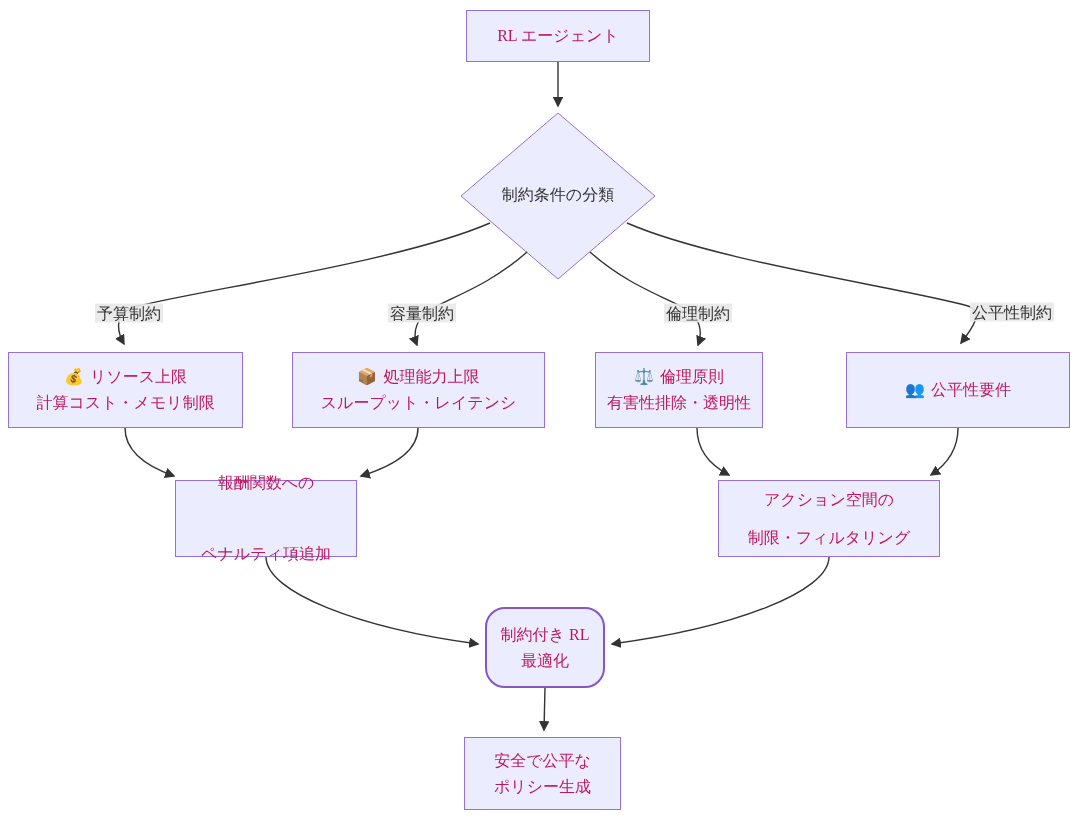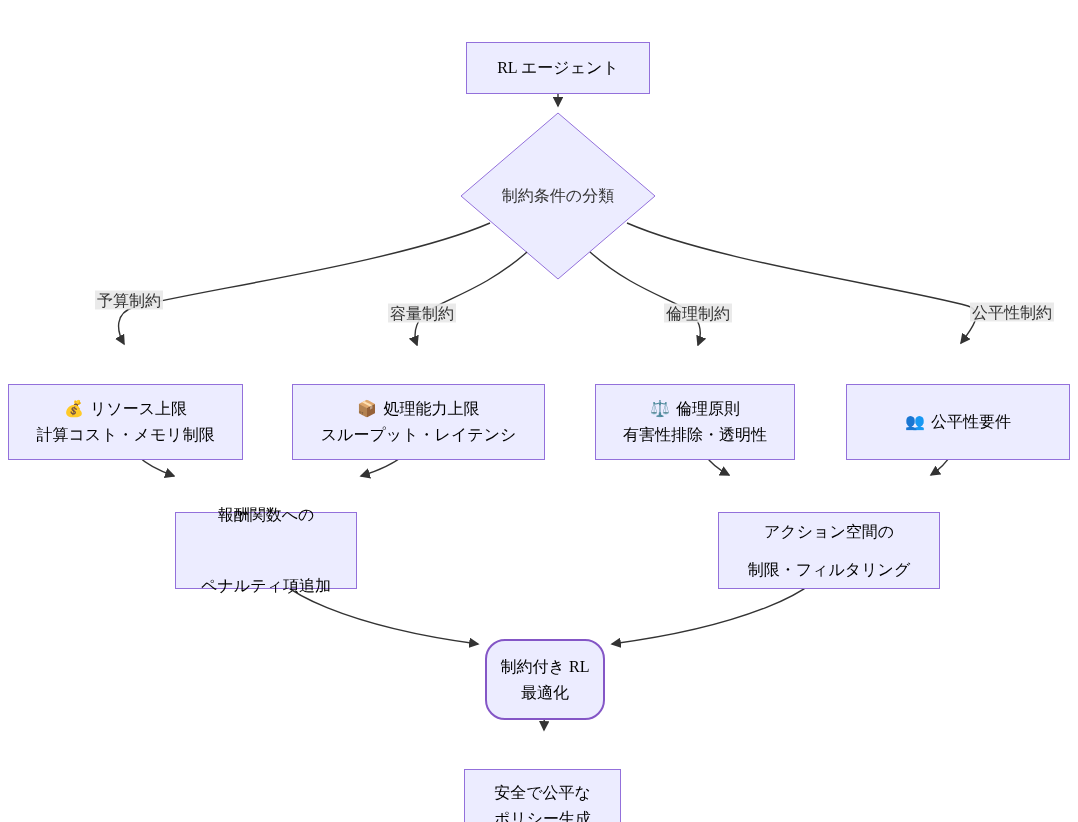--- a/index.html
+++ b/index.html
@@ -10,40 +10,40 @@
     font-family:"Liberation Serif","DejaVu Serif",serif;
     color:#333333;
     overflow:hidden;
   }
   svg.edge-layer{position:absolute;left:0;top:0;width:1078px;height:822px;}
   .edge{stroke:#333333;stroke-width:1.4;fill:none;}
   .node{
     position:absolute;
     background:#ECECFF;
     border:1px solid #9370DB;
-    color:#000000;
+    color:#be185d;
     display:flex;flex-direction:column;
     align-items:center;justify-content:center;
     text-align:center;
     font-size:16px;line-height:26px;
     box-sizing:border-box;
-    margin-top:32px;
   }
   .node .line{white-space:nowrap;}
   .node .icon{margin-right:6px;font-family:"DejaVu Sans",sans-serif;font-style:normal;}
   .node.highlight{
     border:2px solid #8456C6;
     border-radius:20px;
   }
   .diamond-label{
     position:absolute;
     text-align:center;
     font-size:16px;line-height:20px;
     color:#333333;
     white-space:nowrap;
+    font-family:Liberation Mono, monospace;
   }
   .edge-label{
     position:absolute;
     transform:translate(-50%,-50%);
     background:rgba(232,232,232,0.9);
     color:#333333;
     font-size:16px;line-height:19px;
     padding:0 2px;
     white-space:nowrap;
   }
@@ -79,40 +79,40 @@
 
     <path class="edge" d="M545,687 L544,730" marker-end="url(#arrow)"></path>
   </svg>
 
   <div class="node" style="left:466px;top:10px;width:184px;height:52px;">
     <div class="line">RL エージェント</div>
   </div>
 
   <div class="diamond-label" style="left:461px;top:186px;width:194px;">制約条件の分類</div>
 
-  <div class="edge-label" style="left:129px;top:300px;">予算制約</div>
+  <div class="edge-label" style="left:129px;top:313px;">予算制約</div>
   <div class="edge-label" style="left:422px;top:313px;">容量制約</div>
   <div class="edge-label" style="left:698px;top:313px;">倫理制約</div>
   <div class="edge-label" style="left:1012px;top:312px;">公平性制約</div>
 
   <div class="node" style="left:8px;top:352px;width:235px;height:76px;">
     <div class="line">
       <span class="icon">💰</span><span>リソース上限</span>
     </div>
     <div class="line">計算コスト・メモリ制限</div>
   </div>
 
   <div class="node" style="left:292px;top:352px;width:253px;height:76px;">
     <div class="line">
       <span class="icon">📦</span><span>処理能力上限</span>
     </div>
     <div class="line">スループット・レイテンシ</div>
   </div>
 
-  <div class="node" style="left:595px;top:352px;width:200px;height:76px;">
+  <div class="node" style="left:595px;top:352px;width:168px;height:76px;">
     <div class="line">
       <span class="icon">⚖️</span><span>倫理原則</span>
     </div>
     <div class="line">有害性排除・透明性</div>
   </div>
 
   <div class="node" style="left:846px;top:352px;width:224px;height:76px;">
     <div class="line">
       <span class="icon">👥</span><span>公平性要件</span>
     </div>

